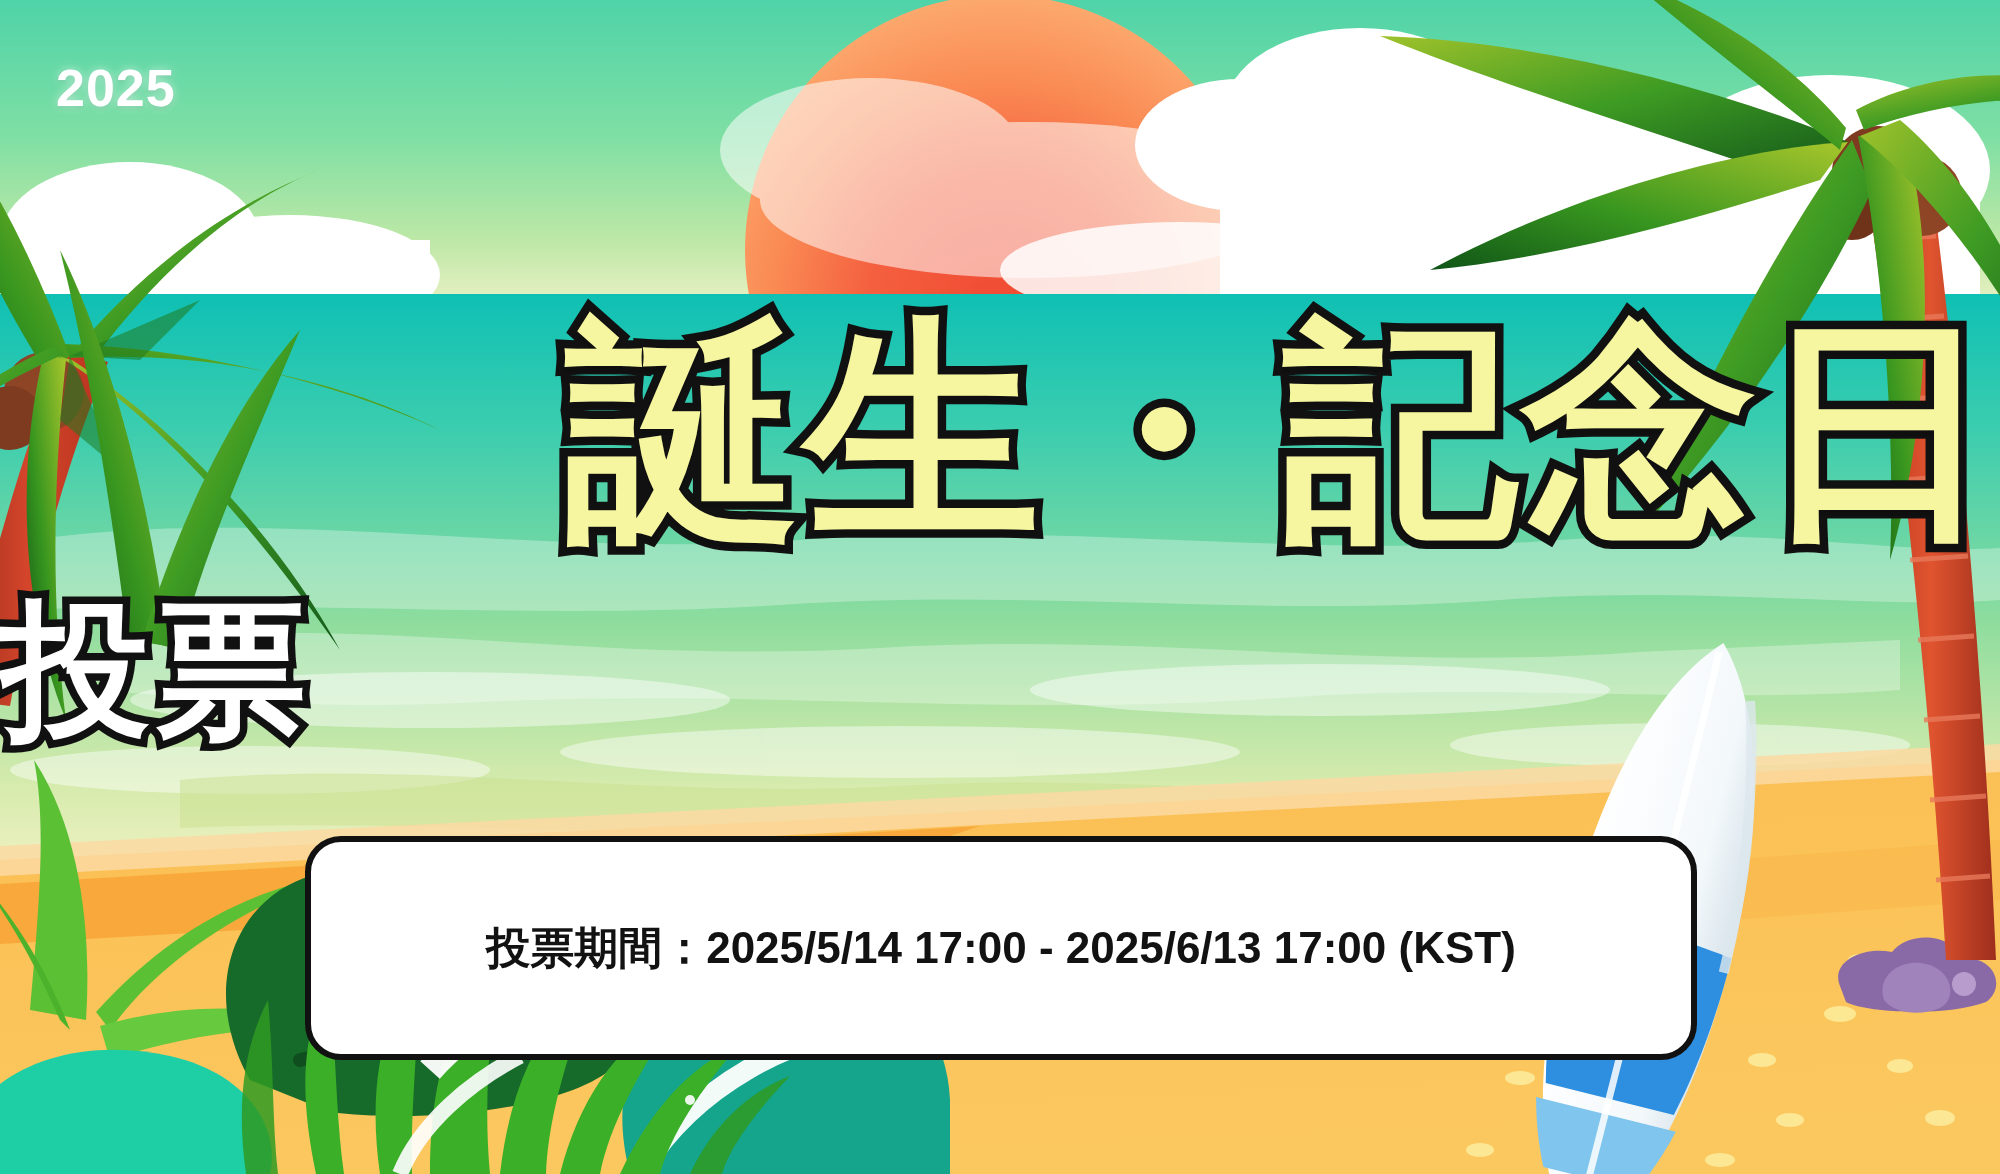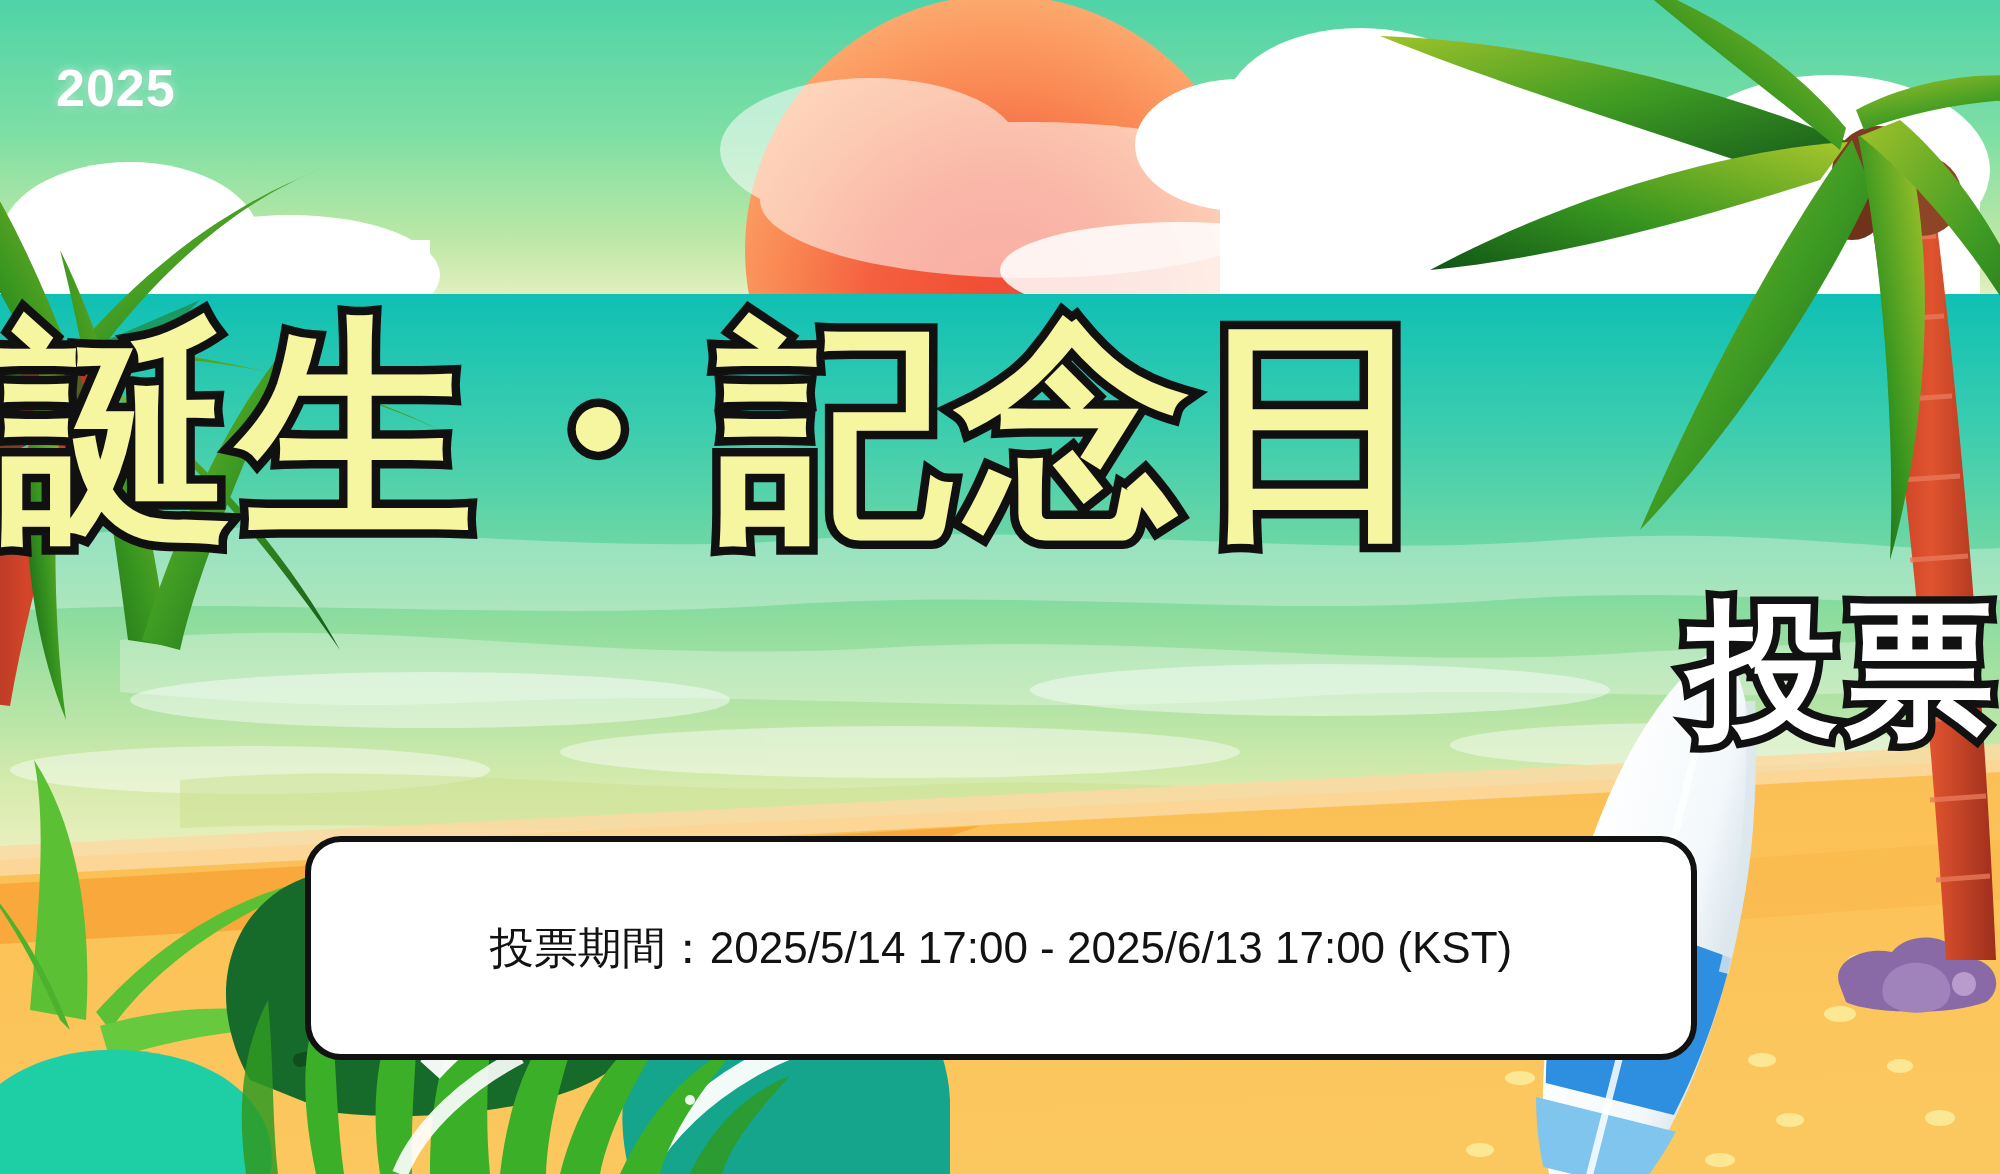--- a/index.html
+++ b/index.html
@@ -41,31 +41,31 @@
     position:absolute; left:0; right:0; top:118px;
     text-align:center;
     font-size:128px; font-weight:bold; color:#ffffff;
     letter-spacing:2px;
     line-height:1;
     text-shadow:0 4px 10px rgba(180,60,30,.28);
     z-index:30;
   }
 
   
-  #title-wrap { position:absolute; left:0; right:0; top:306px; text-align:left; z-index:35;text-decoration:underline; }
+  #title-wrap { position:absolute; left:0; right:0; top:306px; text-align:right; z-index:35;text-decoration:underline; }
   #title {
     display:inline-block;
     font-size:235px; font-weight:bold; line-height:1.06;
     letter-spacing:4px;
     color:#F7F6A0;
     -webkit-text-stroke:17px #111111;
     paint-order: stroke fill;
     text-shadow: 0 6px 0 rgba(0,0,0,.10);
   }
-  #subtitle-wrap { position:absolute; left:0; right:0; top:592px; text-align:right; z-index:35; }
+  #subtitle-wrap { position:absolute; left:0; right:0; top:592px; text-align:left; z-index:35; }
   #subtitle {
     display:inline-block;
     font-size:150px; font-weight:bold; line-height:1.05;
     letter-spacing:6px;
     color:#FFFFFF;
     -webkit-text-stroke:15px #111111;
     paint-order: stroke fill;
   }
 
   
@@ -73,21 +73,21 @@
     position:absolute; left:305px; top:836px;
     width:1392px; height:224px;
     background:#ffffff;
     border:6px solid #111111;
     border-radius:36px;
     z-index:45;
     display:flex; flex-direction:column; align-items:center; justify-content:center;
     gap:22px;
   }
   #infobox .line1 {
-    font-size:44px; color:#121212; font-weight:normal; white-space:nowrap;
+    font-size:44px; color:#121212; font-weight:bold; white-space:nowrap;
     letter-spacing:0px;
   }
   #infobox .line2 {
     font-size:44px; color:#121212; font-weight:bold; white-space:nowrap;
     letter-spacing:0px;
   }
 </style>
 </head>
 <body>
 

